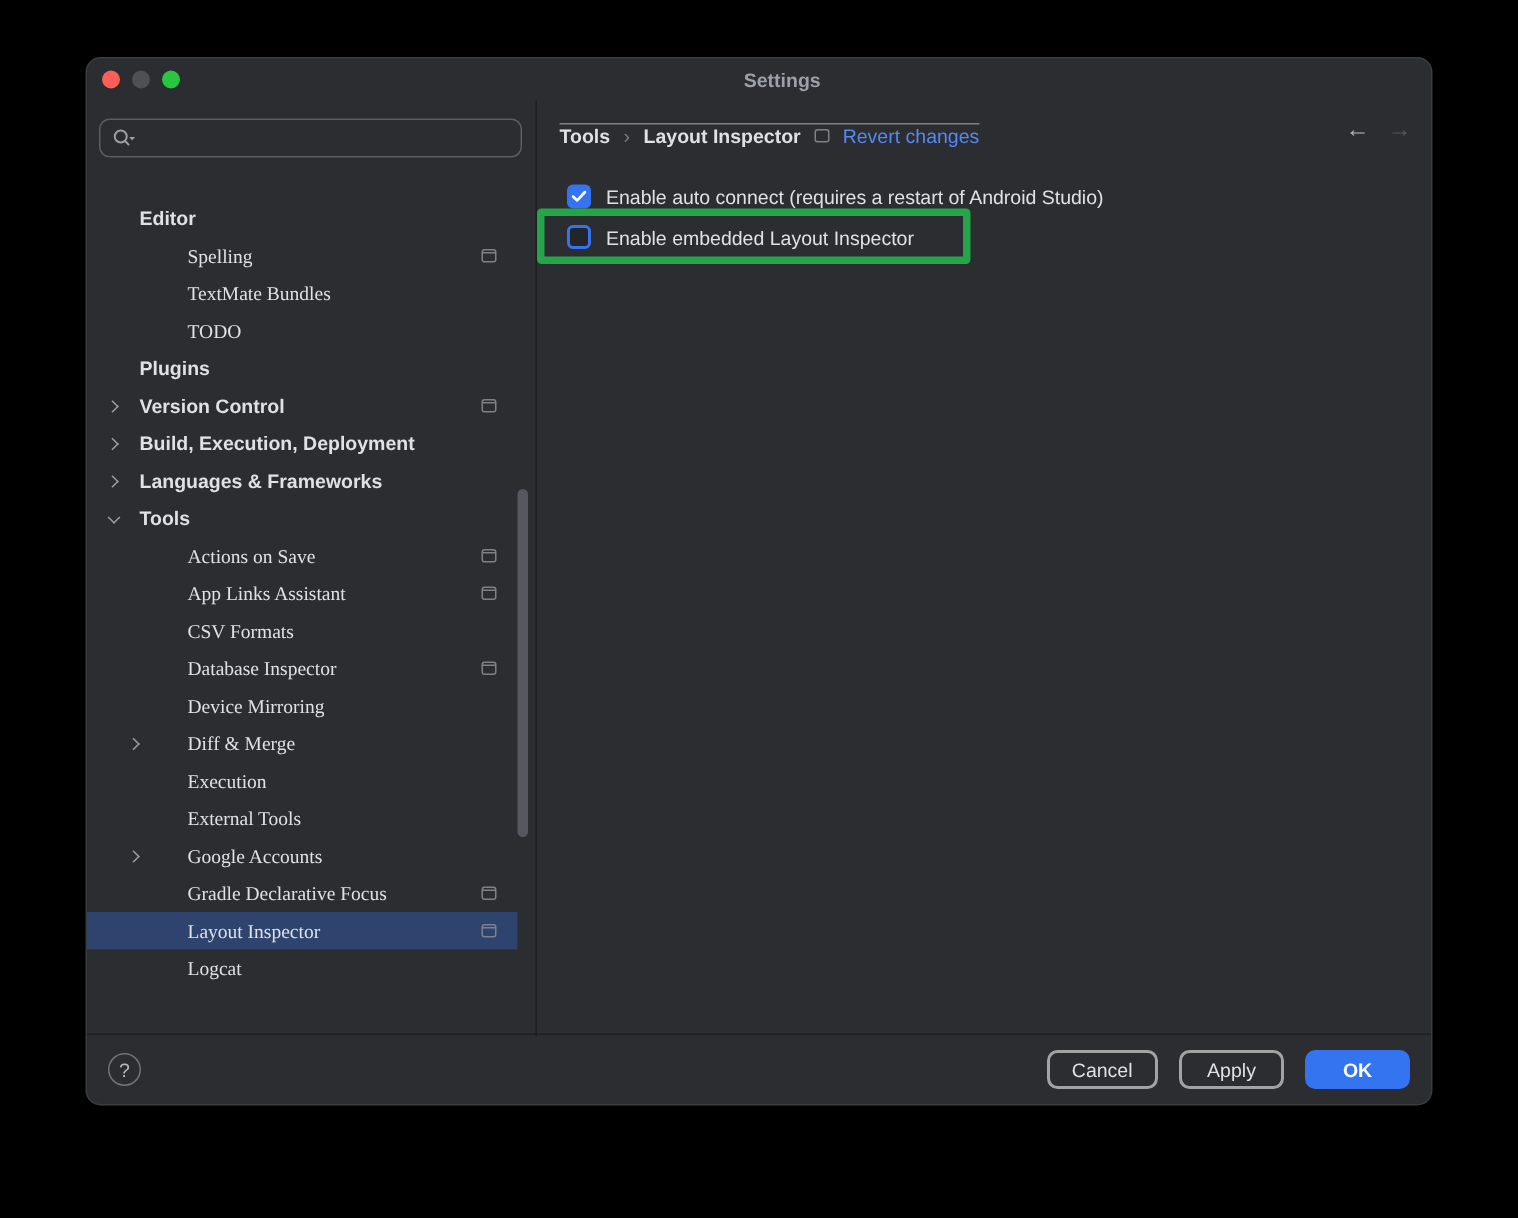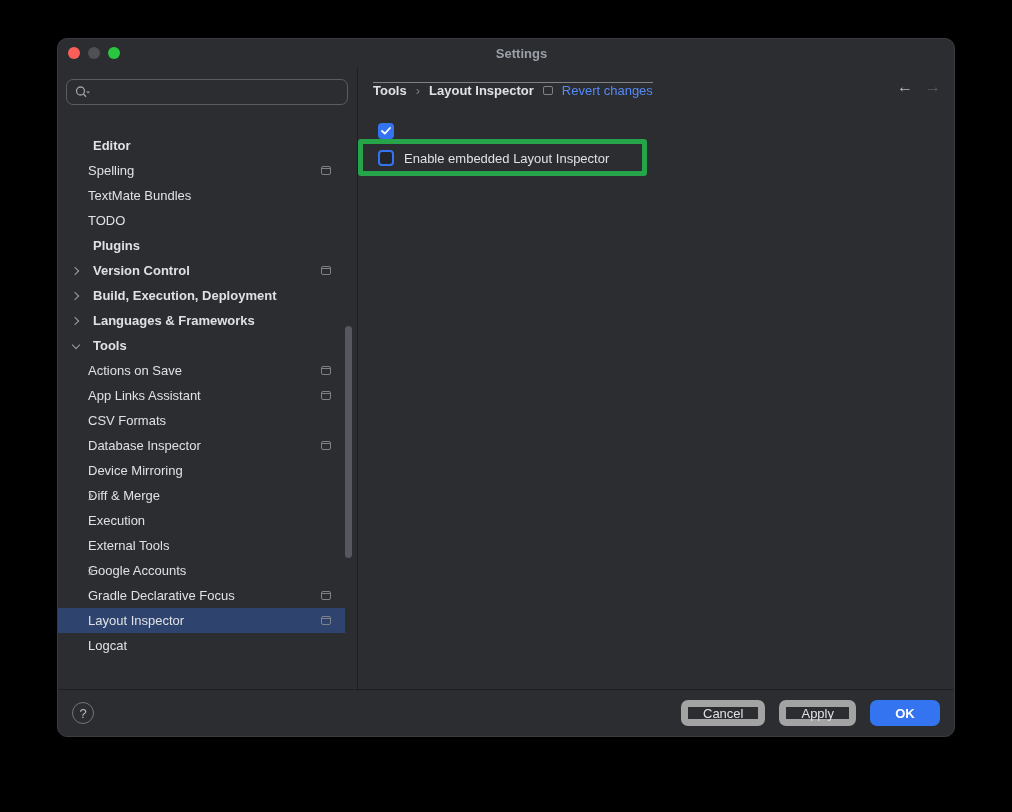--- a/index.html
+++ b/index.html
@@ -25,21 +25,21 @@
   .search-box { position:absolute; left:8px; top:12px; width:282px; height:26px;
                 border:1px solid #5A5D63; border-radius:7px;
                 display:flex; align-items:center; padding-left:7px; gap:5px; }
   .search-box input { flex:1; background:transparent; border:none; outline:none;
                       color:#DFE1E5; font:inherit; height:100%; }
   .tree { position:absolute; left:0; right:0; top:46px;margin-top:20px; }
   .row { height:25px; position:relative; display:flex; align-items:center; }
   .row.selected { background:#2E436E; width:287px; }
   .row .label { white-space:nowrap; }
   .lvl1 .label { padding-left:35px; }
-  .lvl2 .label { padding-left:30px; }
+  .lvl2 .label { padding-left:67px;font-family:Liberation Serif, serif; }
   .bold .label { font-weight:bold; }
 
   .chev { position:absolute; top:50%; margin-top:-5px; width:10px; height:10px; }
   .lvl1 > .chev { left:13px; }
   .lvl2 > .chev { left:27px; }
   .chev::before { content:""; position:absolute; width:5px; height:5px;
                   border-right:1.5px solid #9DA0A6; border-bottom:1.5px solid #9DA0A6; }
   .chev.right::before { left:1px; top:2px; transform:rotate(-45deg); }
   .chev.down::before  { left:2px; top:1px; transform:rotate(45deg); }
 
@@ -80,21 +80,21 @@
 
   
   .footer { position:absolute; left:0; right:0; bottom:0; height:47px;
             border-top:1px solid #1E1F22; }
   .help-btn { position:absolute; left:14px; top:12px; width:22px; height:22px;
               border:1px solid #6F737A; border-radius:50%; color:#B8BCC2;
               display:flex; align-items:center; justify-content:center;
               font-size:13px; cursor:pointer; background:transparent; }
   .btns { position:absolute; right:14px; top:10px; display:flex; gap:14px; }
   .btn { height:26px; min-width:70px; padding:0 15px; border-radius:7px;
-         border:7px solid #a3a3a3; background:transparent; color:#DFE1E5;
+         border:2px solid #a3a3a3; background:transparent; color:#DFE1E5;
          font:inherit; display:flex; align-items:center; justify-content:center;
          cursor:pointer; }
   .btn.primary { background:#3574F0; border-color:#3574F0; color:#FFF; font-weight:bold;text-align:right; }
 </style>
 </head>
 <body>
 
 <div class="window">
 
   <div class="titlebar">
@@ -212,20 +212,21 @@
       <span class="arrow back">←</span>
       <span class="arrow fwd">→</span>
     </div>
 
     <div class="cb-row r1">
       <span class="checkbox checked">
         <svg width="10" height="8" viewBox="0 0 10 8">
           <path d="M1 4 L3.8 6.6 L9 1" stroke="#FFFFFF" stroke-width="1.8" fill="none" stroke-linecap="round" stroke-linejoin="round"></path>
         </svg>
       </span>
+      <span>Enable auto connect (requires a restart of Android Studio)</span>
     </div>
 
     <div class="green-box"></div>
 
     <div class="cb-row r2">
       <span class="checkbox unchecked"></span>
       <span>Enable embedded Layout Inspector</span>
     </div>
   </div>
 

